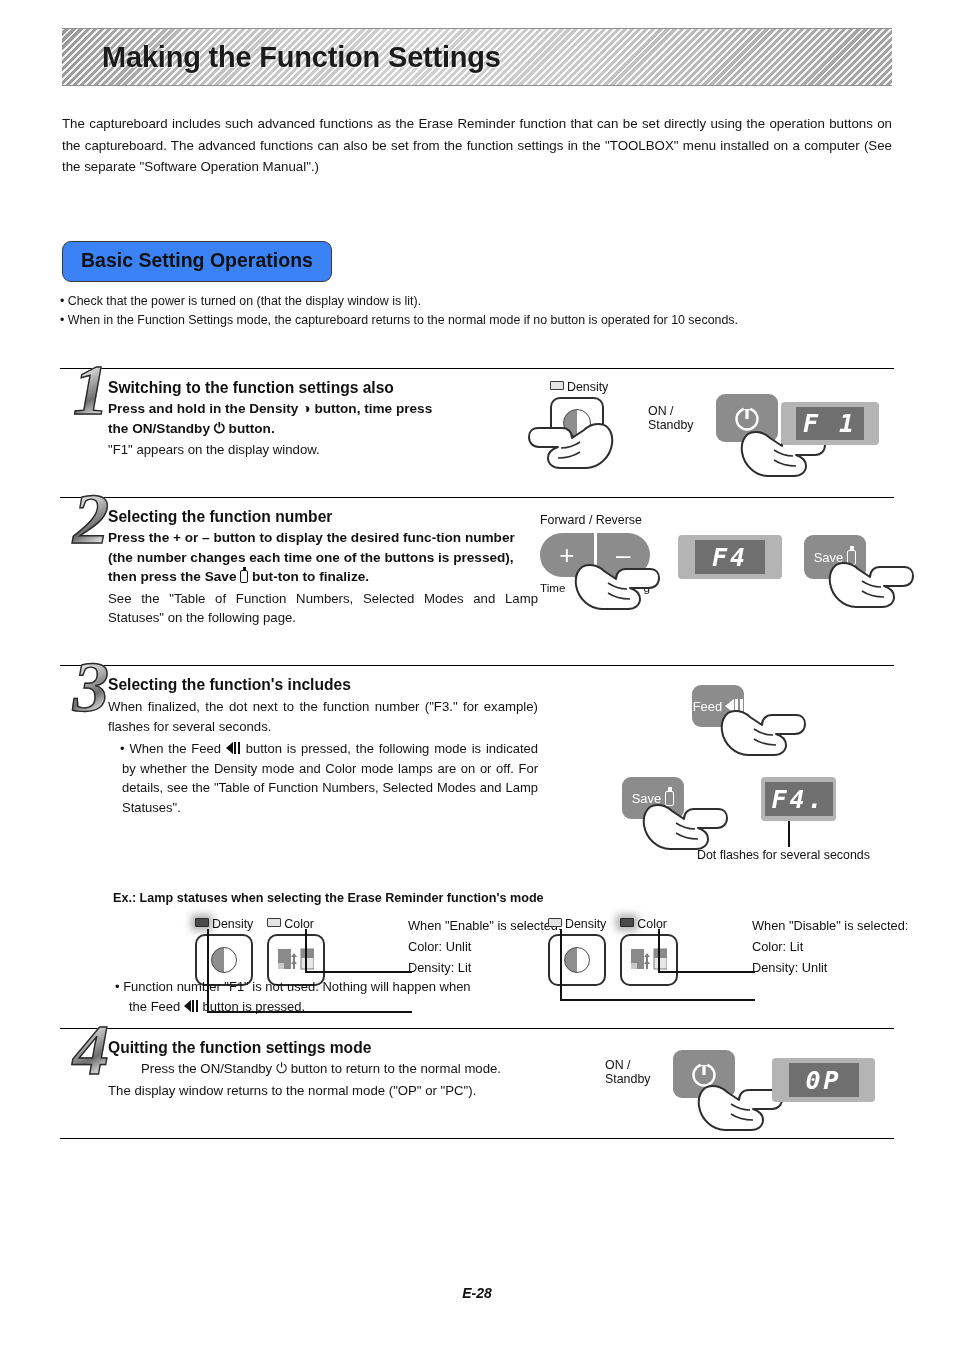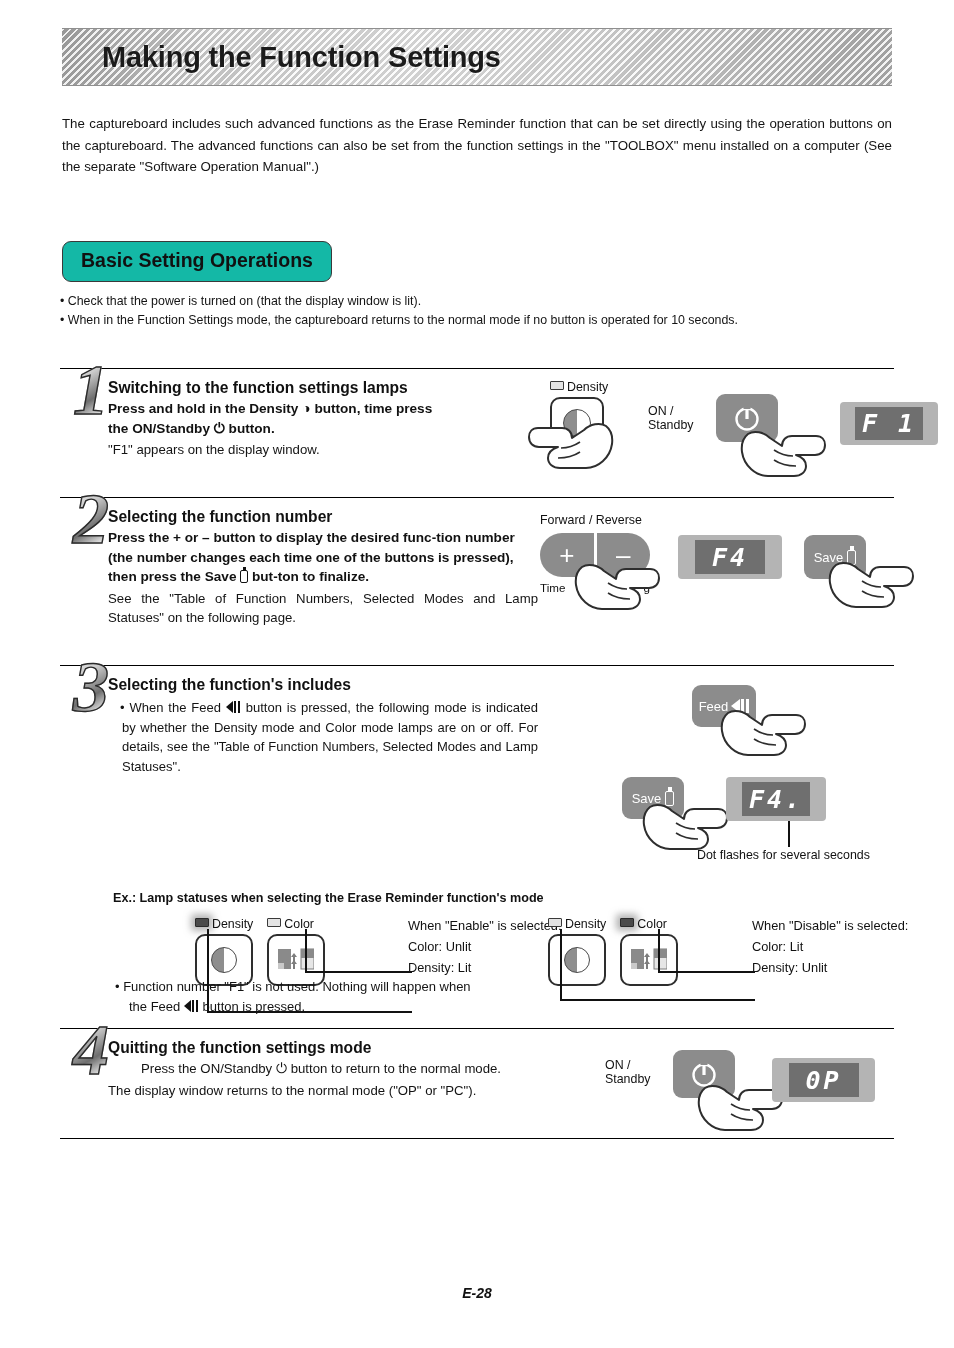--- a/index.html
+++ b/index.html
@@ -34,21 +34,21 @@
     position:absolute; left:62px; top:113px; width:830px;
     font-size:13.3px; line-height:21.5px; text-align:justify;
     color:#141414;
   }
 
   
   .section-pill {
     position:absolute; left:62px; top:241px;
     padding:7px 18px 9px 18px;
     border:1.6px solid #3a3a3a; border-radius:9px;
-    background:#14b8a6;
+    background:#3b82f6;
     font-size:19.5px; font-weight:bold; color:#111;
   }
   .bullets {
     position:absolute; left:60px; top:292px; width:835px;
     font-size:12.4px; line-height:19px; color:#141414;
   }
 
   
   .rule {
     position:absolute; left:60px; width:834px; height:1px; background:#000;
@@ -153,21 +153,21 @@
 
 <div class="bullets">
   <div>• Check that the power is turned on (that the display window is lit).</div>
   <div>• When in the Function Settings mode, the captureboard returns to the normal mode if no button is operated for 10 seconds.</div>
 </div>
 
 <div class="rule" style="top:368px;"></div>
 <div class="step" style="top:368px; height:120px;">
   <div class="stepnum">1</div>
   <div class="step-body">
-    <div class="step-title">Switching to the function settings lamps</div>
+    <div class="step-title">Switching to the function settings also</div>
     <div class="step-lead">
       <span>Press and hold in the Density</span>
       <span class="g-density">◑</span>
       <span>button, time press</span><br>
       <span>the ON/Standby</span>
       <span class="g-power">⏻</span>
       <span>button.</span>
     </div>
     <div class="step-note">"F1" appears on the display window.</div>
   </div>
@@ -198,21 +198,21 @@
         <rect x="10.5" y="2" width="7" height="3" fill="#8c8c8c"></rect>
       </svg>
     </div>
     <svg class="hand" style="left:92px; top:24px;" width="86" height="60" viewBox="0 0 86 60">
       <path d="M8 16 C14 12 24 14 30 20 L42 28 C42 22 46 18 52 18 L76 18 C82 18 85 22 85 27 C85 33 81 37 75 37 L56 37 C62 39 66 43 66 48 C66 54 61 58 54 58 L28 58 C16 58 4 48 2 34 C1 26 3 20 8 16 Z" fill="#ffffff" stroke="#2e2e2e" stroke-width="2" stroke-linejoin="round"></path>
       <path d="M53 38 C46 38 40 36 34 32" fill="none" stroke="#2e2e2e" stroke-width="1.6"></path>
       <path d="M56 48 C48 48 40 46 34 42" fill="none" stroke="#2e2e2e" stroke-width="1.6"></path>
     </svg>
   </div>
 
-  <div class="lcd diagram" style="left:780px; top:34px; width:98px; height:43px;">
+  <div class="lcd diagram" style="left:721px; top:34px; width:98px; height:43px;">
     <div class="lcd-screen" style="width:68px; height:33px;">
       <span class="lcd-text" style="font-size:25px;">F 1</span>
     </div>
   </div>
 </div>
 
 <div class="rule" style="top:497px;"></div>
 <div class="step" style="top:497px; height:158px;">
   <div class="stepnum">2</div>
   <div class="step-body">
@@ -262,29 +262,30 @@
       <path d="M56 48 C48 48 40 46 34 42" fill="none" stroke="#2e2e2e" stroke-width="1.6"></path>
     </svg>
   </div>
 </div>
 
 <div class="rule" style="top:665px;"></div>
 <div class="step" style="top:665px; height:360px;">
   <div class="stepnum">3</div>
   <div class="step-body">
     <div class="step-title">Selecting the function's includes</div>
+    <div class="step-note">When finalized, the dot next to the function number ("F3." for example) flashes for several seconds.</div>
     <div class="step-sub" style="padding-left:14px; text-indent:-2px;">
       <span>• When the Feed</span>
       <span class="g-feed"></span>
       <span>button is pressed, the following mode is indicated by whether the Density mode and Color mode lamps are on or off. For details, see the "Table of Function Numbers, Selected Modes and Lamp Statuses".</span>
     </div>
   </div>
 
   <div class="diagram" style="left:632px; top:20px;">
-    <div class="key-gray" style="width:64px; height:42px;">
+    <div class="key-gray" style="width:52px; height:42px;">
       <span>Feed</span>
       <span style="display:inline-block; position:relative; width:18px; height:14px; margin-left:3px;">
         <i style="position:absolute;left:0;top:0;border-top:7px solid transparent;border-bottom:7px solid transparent;border-right:9px solid #fff;"></i>
         <i style="position:absolute;left:10px;top:0;width:2.5px;height:14px;background:#fff;box-shadow:5px 0 0 #fff;"></i>
       </span>
     </div>
     <svg class="hand" style="left:28px; top:12px;" width="86" height="60" viewBox="0 0 86 60">
       <path d="M8 16 C14 12 24 14 30 20 L42 28 C42 22 46 18 52 18 L76 18 C82 18 85 22 85 27 C85 33 81 37 75 37 L56 37 C62 39 66 43 66 48 C66 54 61 58 54 58 L28 58 C16 58 4 48 2 34 C1 26 3 20 8 16 Z" fill="#ffffff" stroke="#2e2e2e" stroke-width="2" stroke-linejoin="round"></path>
       <path d="M53 38 C46 38 40 36 34 32" fill="none" stroke="#2e2e2e" stroke-width="1.6"></path>
       <path d="M56 48 C48 48 40 46 34 42" fill="none" stroke="#2e2e2e" stroke-width="1.6"></path>
@@ -298,21 +299,21 @@
         <i style="position:absolute;left:1.5px;top:-5px;width:4px;height:5px;background:#fff;"></i>
       </span>
     </div>
     <svg class="hand" style="left:20px; top:14px;" width="86" height="60" viewBox="0 0 86 60">
       <path d="M8 16 C14 12 24 14 30 20 L42 28 C42 22 46 18 52 18 L76 18 C82 18 85 22 85 27 C85 33 81 37 75 37 L56 37 C62 39 66 43 66 48 C66 54 61 58 54 58 L28 58 C16 58 4 48 2 34 C1 26 3 20 8 16 Z" fill="#ffffff" stroke="#2e2e2e" stroke-width="2" stroke-linejoin="round"></path>
       <path d="M53 38 C46 38 40 36 34 32" fill="none" stroke="#2e2e2e" stroke-width="1.6"></path>
       <path d="M56 48 C48 48 40 46 34 42" fill="none" stroke="#2e2e2e" stroke-width="1.6"></path>
     </svg>
   </div>
 
-  <div class="lcd diagram" style="left:666px; top:112px; width:100px; height:44px;align-items:center;">
+  <div class="lcd diagram" style="left:701px; top:112px; width:75px; height:44px;align-items:center;">
     <div class="lcd-screen" style="width:68px; height:34px;">
       <span class="lcd-text" style="font-size:25px;">F4.</span>
     </div>
   </div>
   <div class="leader" style="left:728px; top:156px; width:1.5px; height:26px;"></div>
   <div class="lbl diagram" style="left:637px; top:182px; width:185px; line-height:16px;">Dot flashes for several seconds</div>
 
   <div style="position:absolute; left:53px; top:226px; font-size:12.6px; font-weight:bold; color:#111;">Ex.: Lamp statuses when selecting the Erase Reminder function's mode</div>
 
   <div class="diagram" style="left:135px; top:252px;">

